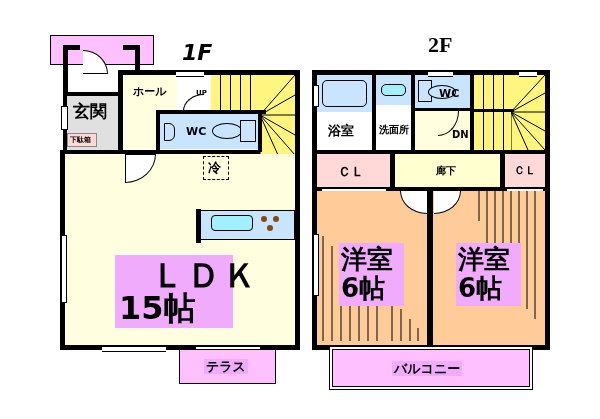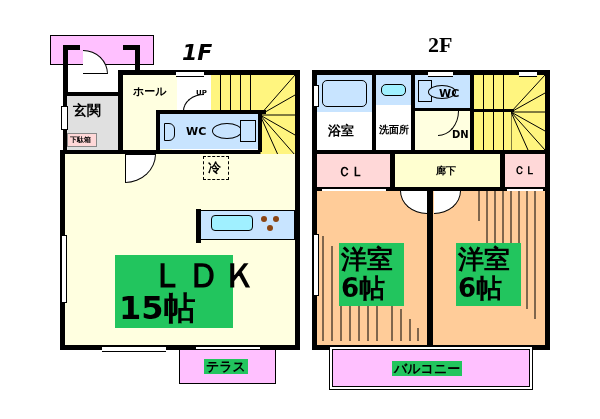--- a/index.html
+++ b/index.html
@@ -1,20 +1,20 @@
 <!DOCTYPE html>
 <html><head>
 <meta charset="utf-8">
 <style>
   html,body{margin:0;padding:0;background:#ffffff;}
   body{width:600px;height:419px;position:relative;overflow:hidden;font-family:"DejaVu Sans","Liberation Sans",sans-serif;}
   .abs{position:absolute;box-sizing:border-box;}
   .wall{background:#000;}
   .lbl{position:absolute;font-weight:bold;color:#000;white-space:nowrap;line-height:1;}
-  .lblbg{background:#22c55e;}
+  .lblbg{background:#f0abfc;}
   .stairs{background-color:#fff57f;
     background-image:repeating-linear-gradient(90deg, transparent 0, transparent 9px, #000 9px, #000 10px);}
   .stairsH{background-color:#fff57f;}
   .floor-title{position:absolute;font-size:22px;font-weight:bold;font-family:"DejaVu Sans","Liberation Sans",sans-serif;}
   .door{position:absolute;border:1px solid #000;border-radius:0 0 100% 0;background:#fff;}
   .window{position:absolute;background:#fff;border-top:1px solid #000;border-bottom:1px solid #000;}
 </style>
 </head>
 <body>
 
@@ -27,21 +27,21 @@
   <div class="abs wall" style="left:63px;top:45px;width:5px;height:80px;"></div>
   <div class="abs wall" style="left:123px;top:45px;width:17px;height:5px;"></div>
   <div class="abs wall" style="left:135px;top:45px;width:5px;height:25px;"></div>
 
   <div class="door" style="left:83px;top:50px;width:24px;height:22px;border-radius:0 100% 0 0;border-left:none;border-bottom:1px solid #000;"></div>
 
   <div class="abs" style="left:63px;top:92px;width:57px;height:60px;background:#e0e0e0;"></div>
   <div class="abs wall" style="left:63px;top:92px;width:57px;height:4px;"></div>
   <div class="abs wall" style="left:63px;top:92px;width:4px;height:62px;"></div>
   <div class="window" style="left:61px;top:106px;width:5px;height:22px;border:1px solid #000;"></div>
-  <div class="lbl" style="left:73px;top:103px;font-size:14px;">玄関</div>
+  <div class="lbl" style="left:73px;top:103px;font-size:17px;">玄関</div>
 
   <div class="abs" style="left:67px;top:133px;width:30px;height:14px;background:#ffd8d8;border:1px solid #888;"></div>
   <div class="lbl" style="left:70px;top:137px;font-size:7px;">下駄箱</div>
 
   <div class="abs wall" style="left:118px;top:70px;width:182px;height:5px;"></div>
   <div class="abs wall" style="left:118px;top:70px;width:5px;height:85px;"></div>
   <div class="abs wall" style="left:295px;top:70px;width:5px;height:280px;"></div>
   <div class="abs wall" style="left:60px;top:150px;width:5px;height:200px;"></div>
   <div class="abs wall" style="left:60px;top:345px;width:240px;height:5px;"></div>
   <div class="abs wall" style="left:60px;top:150px;width:240px;height:4px;"></div>

